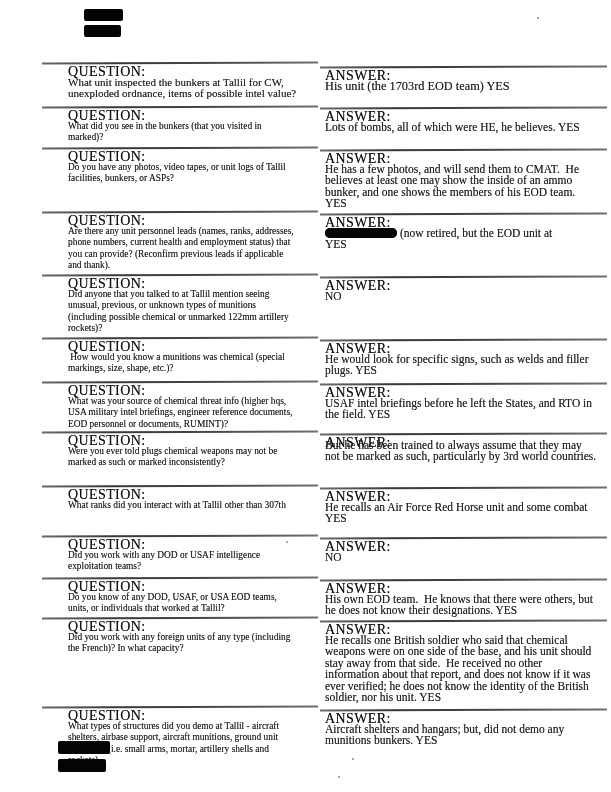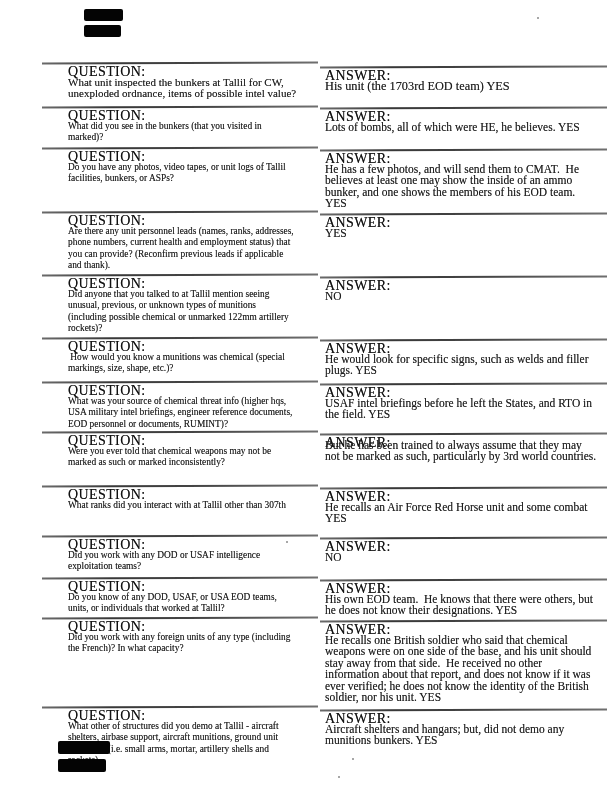--- a/index.html
+++ b/index.html
@@ -81,20 +81,21 @@
         <div class="rule a" style="top: 213px;"></div>
         <div class="lbl q" style="top: 214.5px;">QUESTION:</div>
         <div class="lbl a" style="top: 216.5px;">ANSWER:</div>
         <div class="txt q" style="top: 226px;">
           <div class="tline">Are there any unit personnel leads (names, ranks, addresses,</div>
           <div class="tline">phone numbers, current health and employment status) that</div>
           <div class="tline">you can provide? (Reconfirm previous leads if applicable</div>
           <div class="tline">and thank).</div>
         </div>
         <div class="txt a" style="top: 228px;">
+          <div class="tline"><span class="redact" style="width: 72px; background: rgb(6, 6, 6);"></span> (now retired, but the EOD unit at</div>
           <div class="tline">YES</div>
         </div>
       </div>
       <div class="row">
         <div class="rule q" style="top: 274px;"></div>
         <div class="rule a" style="top: 276px;"></div>
         <div class="lbl q" style="top: 277.5px;">QUESTION:</div>
         <div class="lbl a" style="top: 279.5px;">ANSWER:</div>
         <div class="txt q" style="top: 289px;">
           <div class="tline">Did anyone that you talked to at Tallil mention seeing</div>
@@ -134,21 +135,21 @@
           <div class="tline">USAF intel briefings before he left the States, and RTO in</div>
           <div class="tline">the field. YES</div>
         </div>
       </div>
       <div class="row">
         <div class="rule q" style="top: 431px;"></div>
         <div class="rule a" style="top: 433px;"></div>
         <div class="lbl q" style="top: 434.5px;">QUESTION:</div>
         <div class="lbl a" style="top: 436.5px;">ANSWER:</div>
         <div class="txt q" style="top: 446px;">
-          <div class="tline">Were you ever told that chemical weapons may not be</div>
+          <div class="tline">Were you ever told plugs chemical weapons may not be</div>
           <div class="tline">marked as such or marked inconsistently?</div>
         </div>
         <div class="txt a" style="top: 440px;">
           <div class="tline">But he has been trained to always assume that they may</div>
           <div class="tline">not be marked as such, particularly by 3rd world countries.</div>
         </div>
       </div>
       <div class="row">
         <div class="rule q" style="top: 485px;"></div>
         <div class="rule a" style="top: 487px;"></div>
@@ -206,21 +207,21 @@
           <div class="tline">ever verified; he does not know the identity of the British</div>
           <div class="tline">soldier, nor his unit. YES</div>
         </div>
       </div>
       <div class="row">
         <div class="rule q" style="top: 706px;"></div>
         <div class="rule a" style="top: 709px;"></div>
         <div class="lbl q" style="top: 709.5px;">QUESTION:</div>
         <div class="lbl a" style="top: 712.5px;">ANSWER:</div>
         <div class="txt q" style="top: 721px;">
-          <div class="tline">What other of structures did you demo at Tallil - aircraft</div>
+          <div class="tline">What types of structures did you demo at Tallil - aircraft</div>
           <div class="tline">shelters, airbase support, aircraft munitions, ground unit</div>
           <div class="tline">munitions (i.e. small arms, mortar, artillery shells and</div>
           <div class="tline">rockets).</div>
         </div>
         <div class="txt a" style="top: 724px;">
           <div class="tline">Aircraft shelters and hangars; but, did not demo any</div>
           <div class="tline">munitions bunkers. YES</div>
         </div>
       </div>
     </div>

